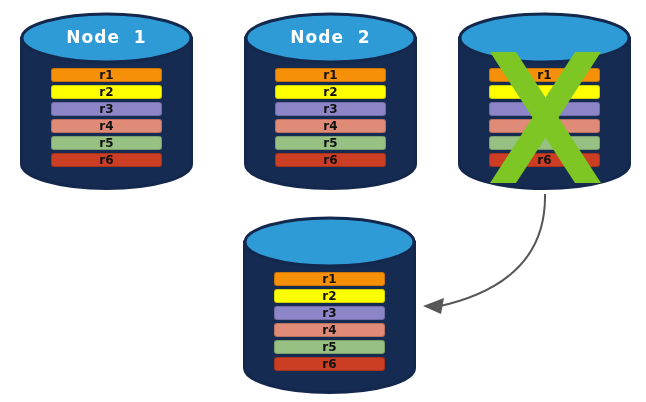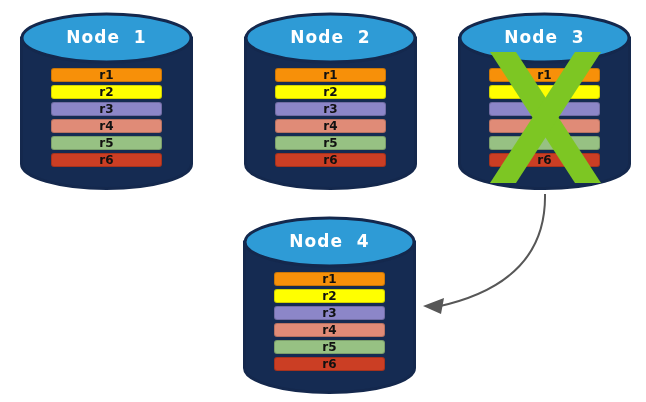--- a/index.html
+++ b/index.html
@@ -80,42 +80,40 @@
         <div class="row" style="left: 31px; top: 107px; width: 111px; height: 14px; background: rgb(224, 139, 119); font-size: 12px;">r4</div>
         <div class="row" style="left: 31px; top: 124px; width: 111px; height: 14px; background: rgb(151, 193, 131); font-size: 12px;">r5</div>
         <div class="row" style="left: 31px; top: 141px; width: 111px; height: 14px; background: rgb(203, 62, 36); font-size: 12px;">r6</div>
       </div>
     </div>
     <div class="node" style="left: 458px; top: 8px; width: 173px; height: 178px;">
       <svg class="cyl-svg" width="173" height="178">
         <path d="M 1.5 26 L 1.5 152 A 85 24.5 0 0 0 171.5 152 L 171.5 26 Z" fill="#152B52" stroke="#14284D" stroke-width="3"></path>
         <ellipse cx="86.5" cy="26" rx="84.5" ry="24" fill="#2E9BD6" stroke="#14284D" stroke-width="3"></ellipse>
       </svg>
-      <div class="node-title" style="top: 15px; font-size: 17px;">Node  3</div>
       <div class="rows">
         <div class="row" style="left: 31px; top: 56px; width: 111px; height: 14px; background: rgb(247, 144, 9); font-size: 12px;">r1</div>
         <div class="row" style="left: 31px; top: 73px; width: 111px; height: 14px; background: rgb(255, 255, 0); font-size: 12px;"></div>
         <div class="row" style="left: 31px; top: 90px; width: 111px; height: 14px; background: rgb(140, 134, 200); font-size: 12px;"></div>
         <div class="row" style="left: 31px; top: 107px; width: 111px; height: 14px; background: rgb(224, 139, 119); font-size: 12px;"></div>
         <div class="row" style="left: 31px; top: 124px; width: 111px; height: 14px; background: rgb(151, 193, 131); font-size: 12px;"></div>
         <div class="row" style="left: 31px; top: 141px; width: 111px; height: 14px; background: rgb(203, 62, 36); font-size: 12px;">r6</div>
       </div>
       <svg class="x-mark" width="173" height="178">
         <g fill="#7DC623">
           <polygon points="32,40 58,40 143,171 117,171"></polygon>
           <polygon points="143,40 117,40 32,171 58,171"></polygon>
         </g>
       </svg>
     </div>
     <div class="node" style="left: 243px; top: 212px; width: 173px; height: 178px;">
       <svg class="cyl-svg" width="173" height="178">
         <path d="M 1.5 26 L 1.5 152 A 85 24.5 0 0 0 171.5 152 L 171.5 26 Z" fill="#152B52" stroke="#14284D" stroke-width="3"></path>
         <ellipse cx="86.5" cy="26" rx="84.5" ry="24" fill="#2E9BD6" stroke="#14284D" stroke-width="3"></ellipse>
       </svg>
-      <div class="node-title" style="top: 15px; font-size: 17px;">Node  4</div>
       <div class="rows">
         <div class="row" style="left: 31px; top: 56px; width: 111px; height: 14px; background: rgb(247, 144, 9); font-size: 12px;">r1</div>
         <div class="row" style="left: 31px; top: 73px; width: 111px; height: 14px; background: rgb(255, 255, 0); font-size: 12px;">r2</div>
         <div class="row" style="left: 31px; top: 90px; width: 111px; height: 14px; background: rgb(140, 134, 200); font-size: 12px;">r3</div>
         <div class="row" style="left: 31px; top: 107px; width: 111px; height: 14px; background: rgb(224, 139, 119); font-size: 12px;">r4</div>
         <div class="row" style="left: 31px; top: 124px; width: 111px; height: 14px; background: rgb(151, 193, 131); font-size: 12px;">r5</div>
         <div class="row" style="left: 31px; top: 141px; width: 111px; height: 14px; background: rgb(203, 62, 36); font-size: 12px;">r6</div>
       </div>
     </div>
   </div>

